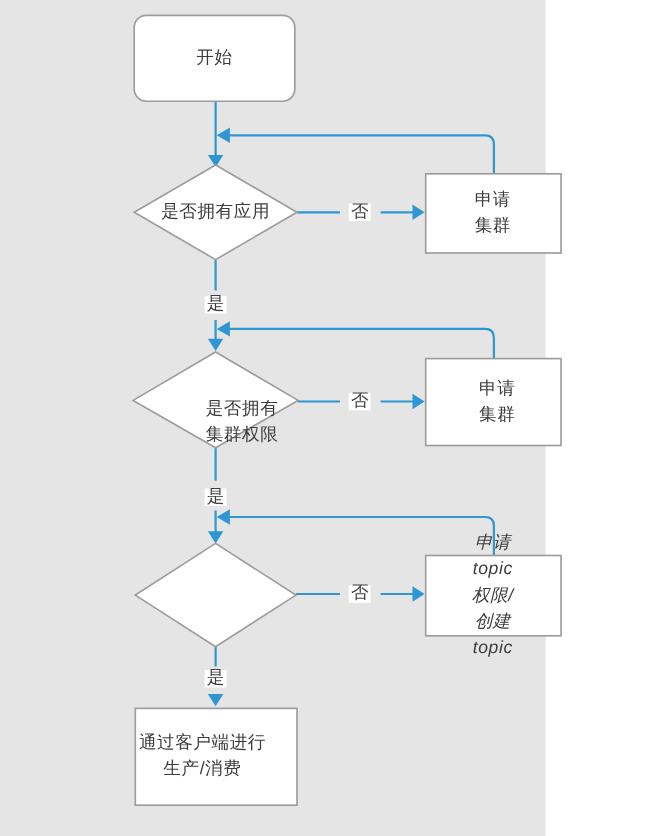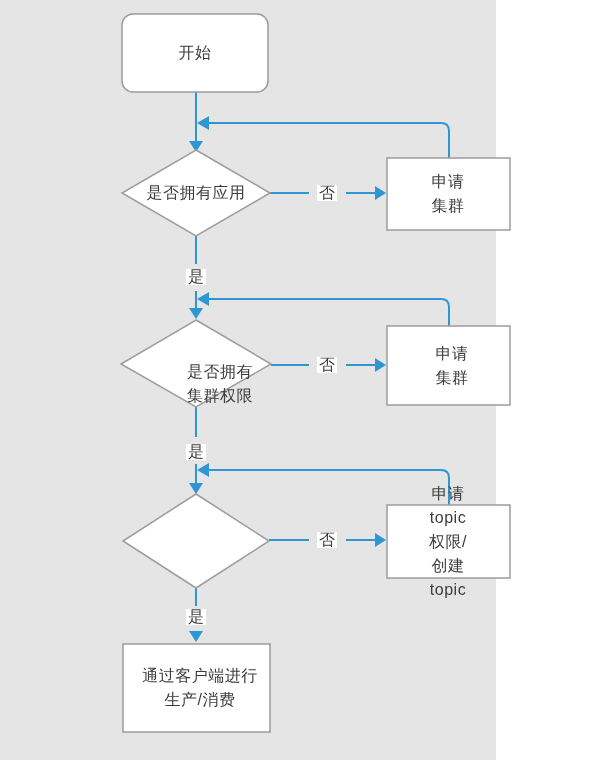--- a/index.html
+++ b/index.html
@@ -67,23 +67,23 @@
     <rect class="shape" x="387" y="505" width="123" height="73"></rect>
     <rect class="shape" x="123" y="644" width="147" height="88"></rect>
   </svg>
 
   <div class="label" style="left:195px;top:53px;">开始</div>
   <div class="label" style="left:196px;top:193px;">是否拥有应用</div>
   <div class="label" style="left:448px;top:194px;">申请集群</div>
   <div class="label" style="left:196px;top:384px;margin-left:24px;">是否拥有
 集群权限</div>
   <div class="label" style="left:452px;top:366px;">申请集群</div>
-  <div class="label" style="left:448px;top:542px;">申请topic权限/
+  <div class="label" style="left:448px;top:542px;font-style:italic;">申请topic权限/
 创建topic</div>
-  <div class="label" style="left:200px;top:688px;">通过客户端进行
+  <div class="label" style="left:184px;top:688px;">通过客户端进行
 生产/消费</div>
 
   <div class="edge-label" style="left:327px;top:193px;">否</div>
   <div class="edge-label" style="left:196px;top:277px;">是</div>
   <div class="edge-label" style="left:327px;top:365px;">否</div>
   <div class="edge-label" style="left:196px;top:452px;">是</div>
   <div class="edge-label" style="left:327px;top:540px;">否</div>
   <div class="edge-label" style="left:196px;top:617px;">是</div>
 
 

